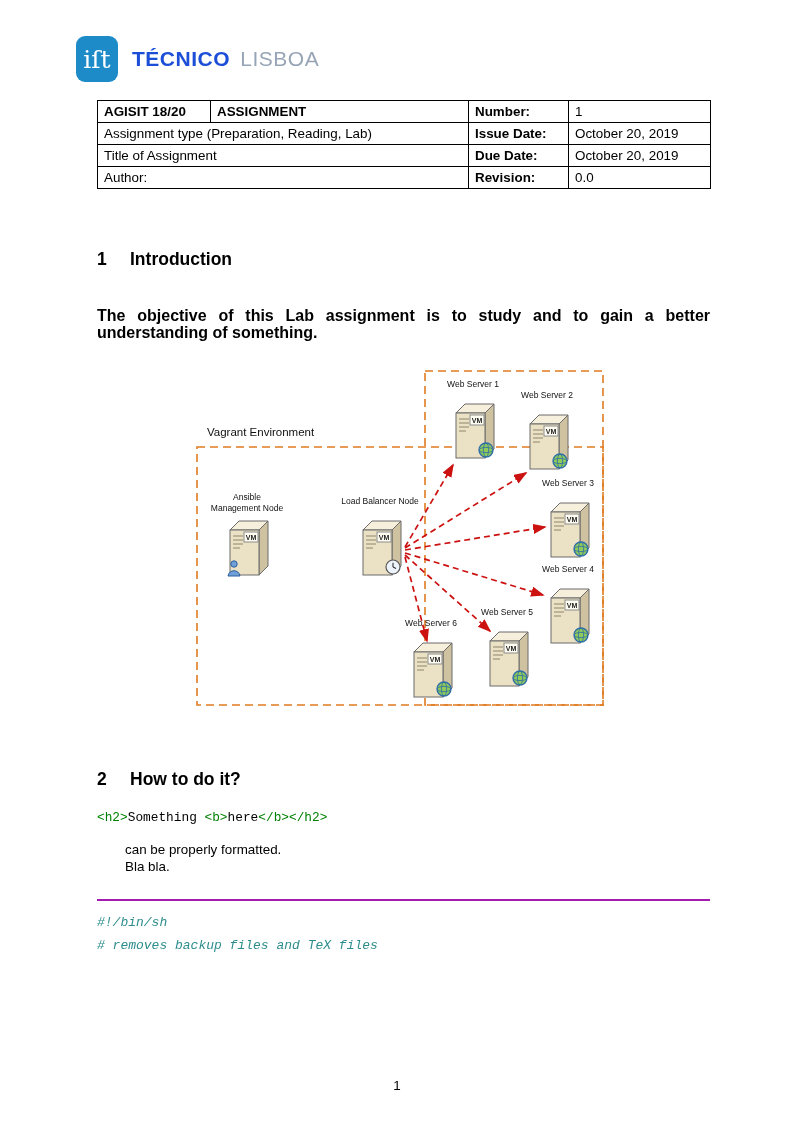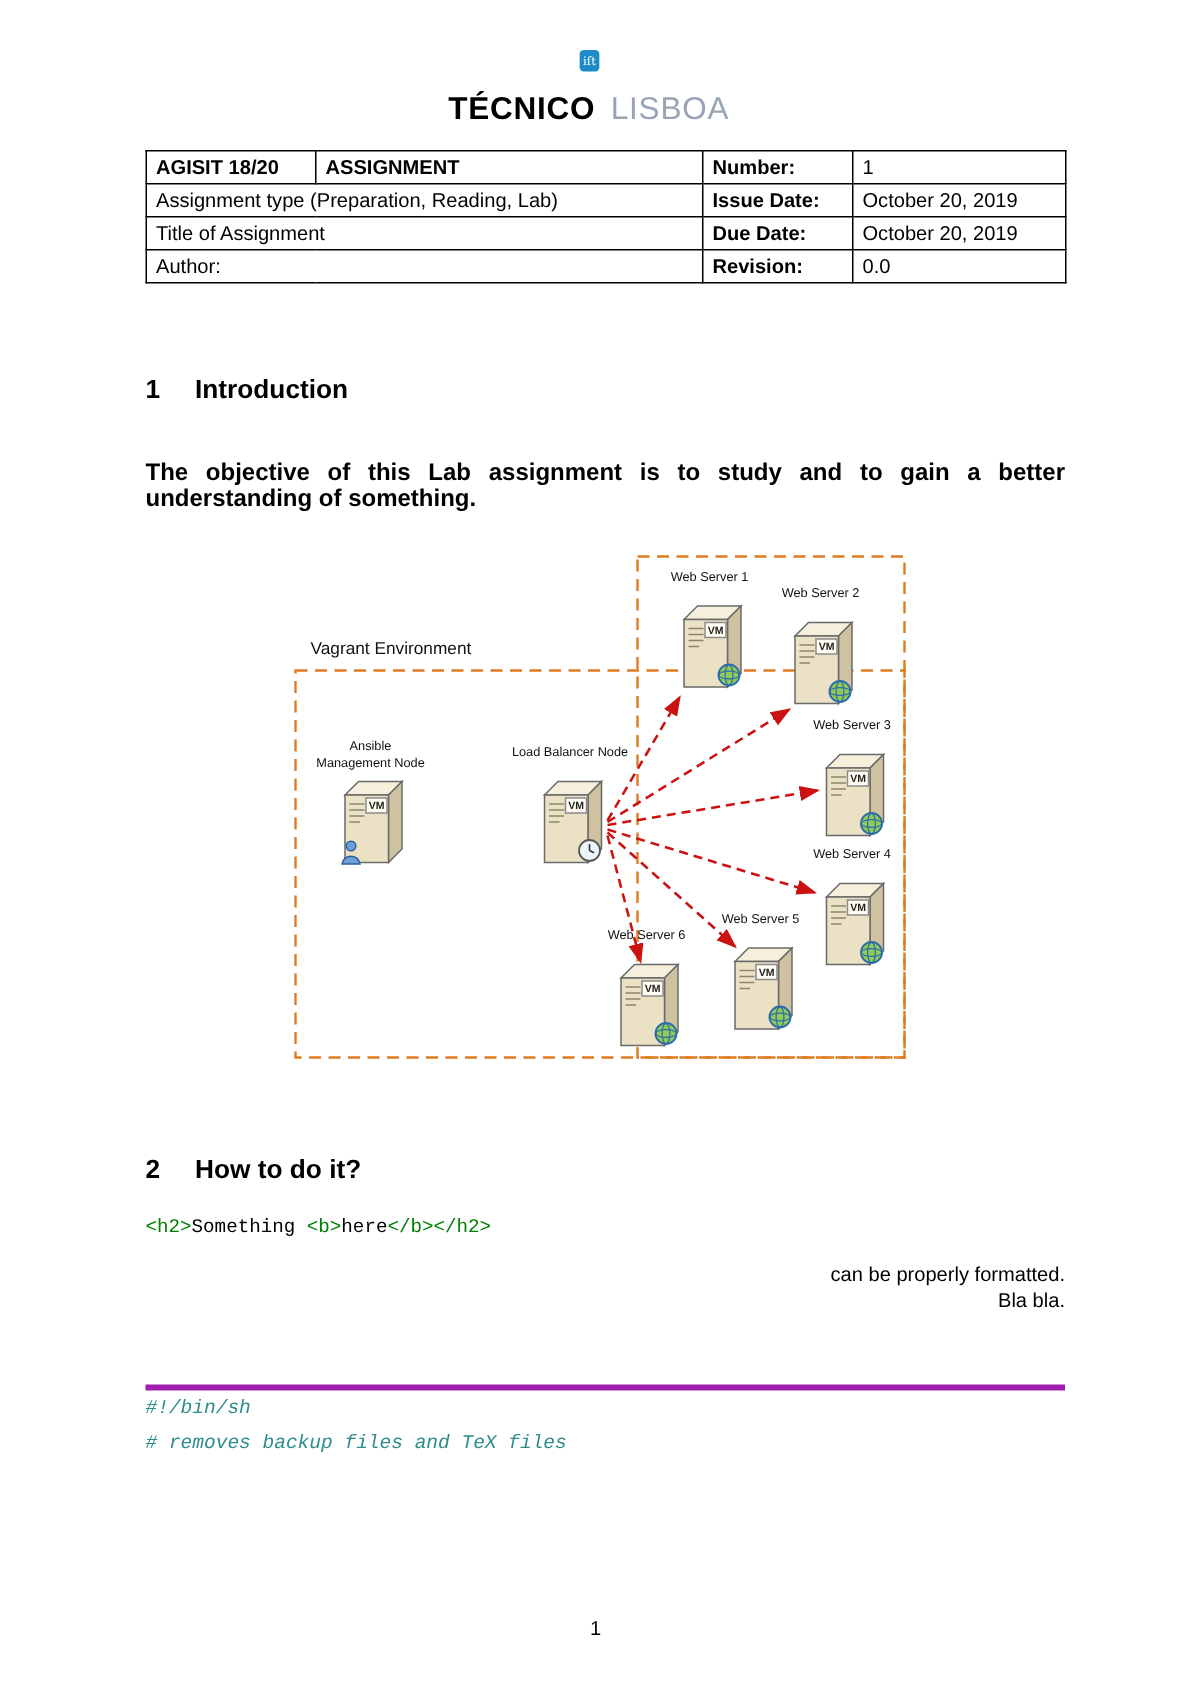--- a/index.html
+++ b/index.html
@@ -8,23 +8,23 @@
     width:794px; height:1123px;
     font-family:"Liberation Sans", sans-serif;
     color:#000;
   }
   .page {
     position:relative; width:794px; height:1123px;
     padding:33px 84px 0 97px; overflow:hidden; background:#fff;
   }
 
   
-  .logo-row { display:flex; align-items:center; gap:13px; margin-left:-22px; height:52px;flex-direction:column; }
+  .logo-row { display:flex; align-items:center; gap:13px; margin-left:-22px; height:52px; }
   .brand { font-size:21px; letter-spacing:0.5px; white-space:nowrap; }
-  .brand-primary { font-weight:bold; color:#000000; }
+  .brand-primary { font-weight:bold; color:#1d4ed8; }
   .brand-secondary { font-weight:normal; color:#97a5b6; margin-left:4px; }
 
   
   .header-table { border-collapse:collapse; margin-top:15px; table-layout:fixed; width:613px; font-size:13.4px; }
   .header-table td { border:1px solid #000; padding:1px 6px; height:22px; vertical-align:middle; overflow:hidden; white-space:nowrap; }
   .b { font-weight:bold; }
 
   
   .section-heading { margin-top:60px; font-size:17.5px; font-weight:bold; }
   .sec-num { display:inline-block; min-width:33px; }
@@ -37,22 +37,22 @@
 
   .dashed-border { fill:none; stroke:#e07b20; stroke-width:1.6; stroke-dasharray:8 5; }
   .env-label { font-size:11.5px; fill:#111; }
   .node-label { font-size:8.5px; fill:#111; text-anchor:middle; }
   .vm-text { font-size:7px; font-weight:bold; fill:#222; text-anchor:middle; }
   .arrow { stroke:#cc1111; stroke-width:1.7; stroke-dasharray:6 4; fill:none; marker-end:url(#arrowhead); }
 
   
   .inline-code { margin-top:20px; font-family:"Liberation Mono", monospace; font-size:12.8px; }
   .tok-tag { color:#008000; }
-  .note { margin-top:16px; padding-left:28px; font-size:13.4px; line-height:17px;text-align:right; }
-  .code-block { margin-top:48px; border-top:4px solid #a21caf; padding-top:0; width:613px; }
+  .note { margin-top:16px; padding-left:28px; font-size:13.4px; line-height:17px; }
+  .code-block { margin-top:24px; border-top:2px solid #a21caf; padding-top:10px; width:613px; }
   .code-line { font-family:"Liberation Mono", monospace; font-size:13px; font-style:italic; color:#2d8c8c; line-height:23px; white-space:pre; }
 
   .page-footer { position:absolute; top:1078px; left:0; width:794px; text-align:center; font-size:13.4px; }
 </style>
 </head>
 <body>
 
 <div class="page">
 
   <header class="logo-row">

